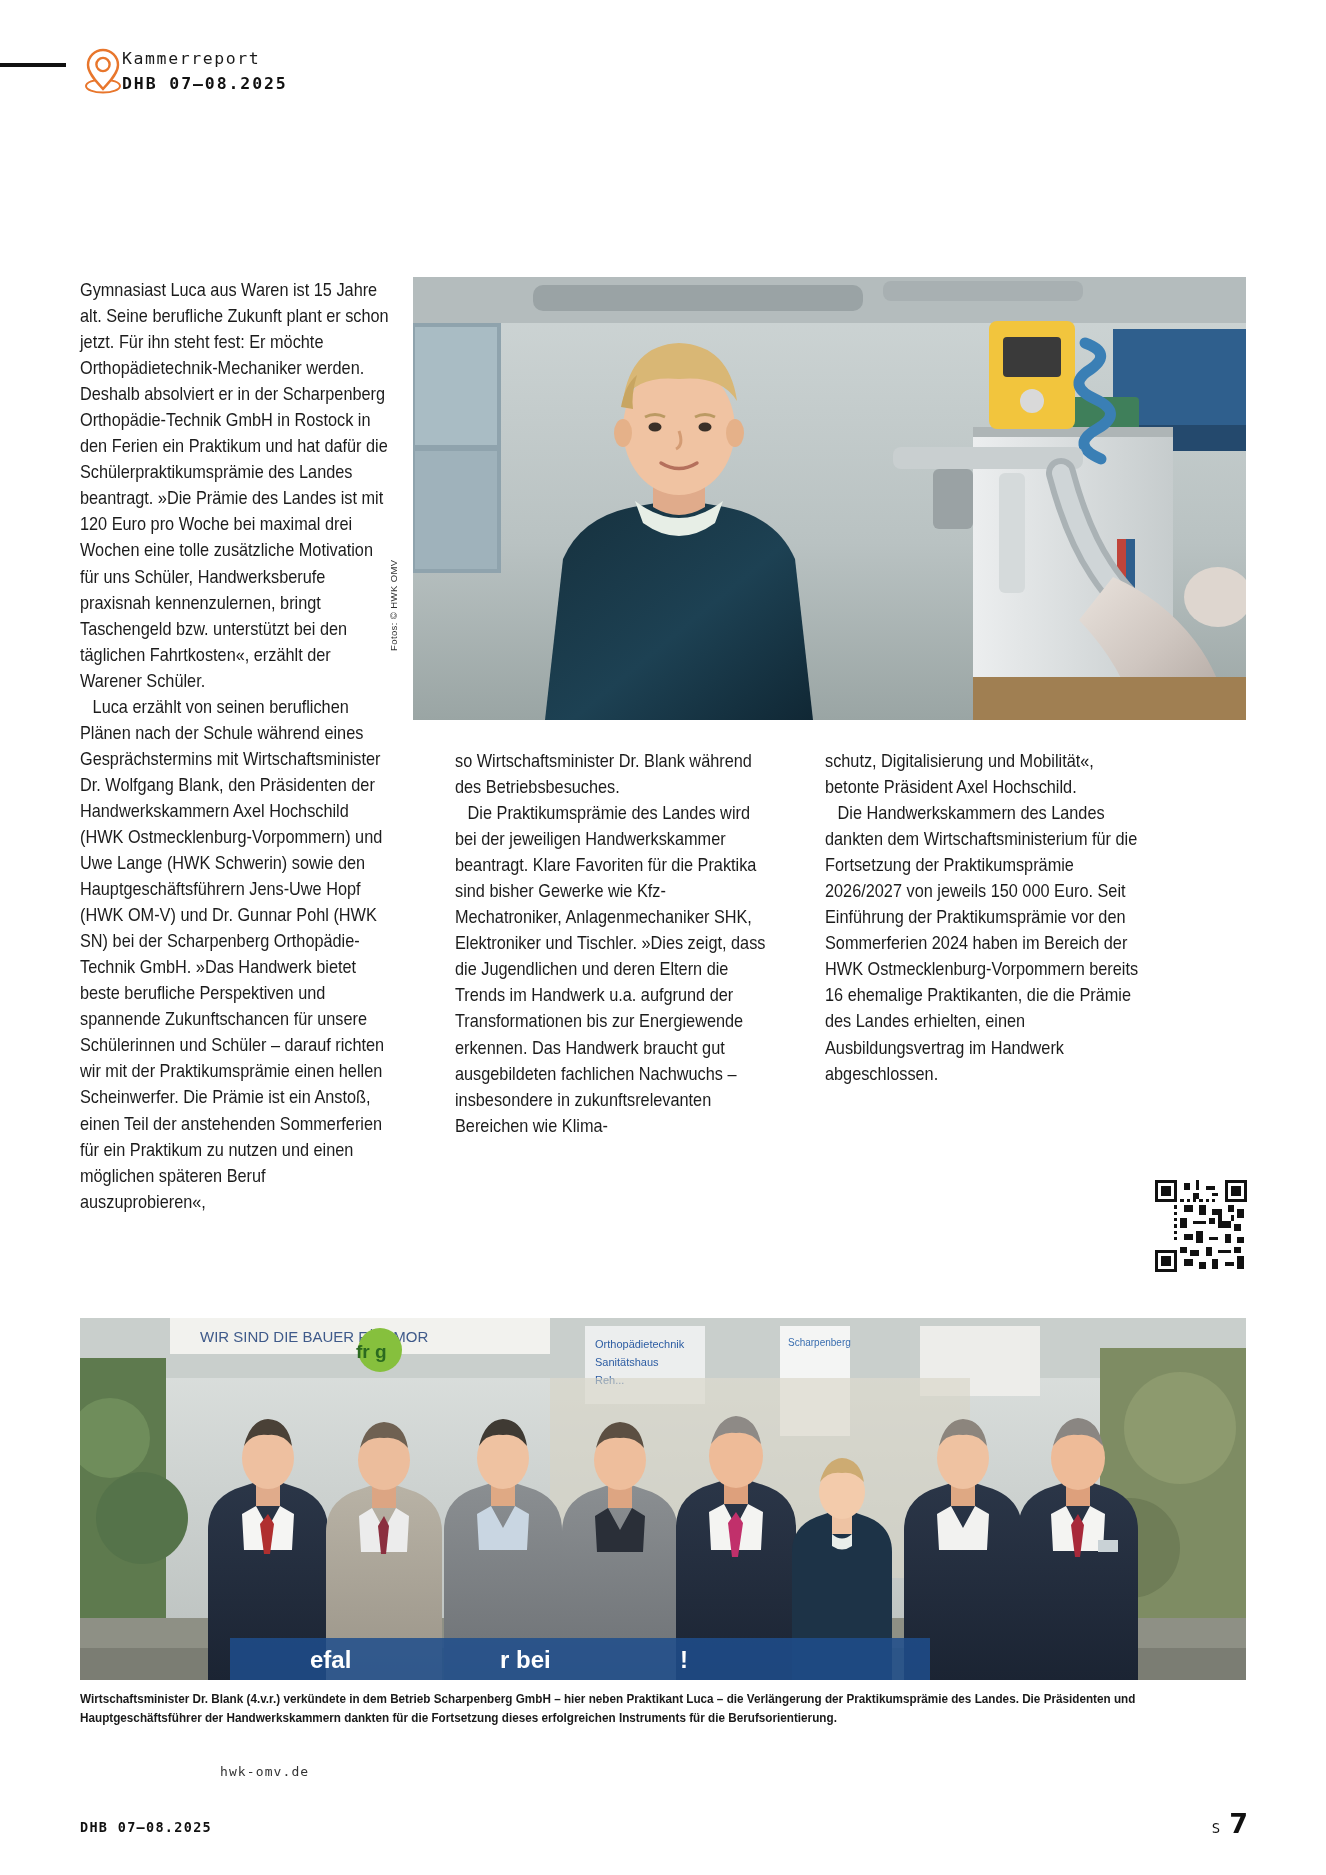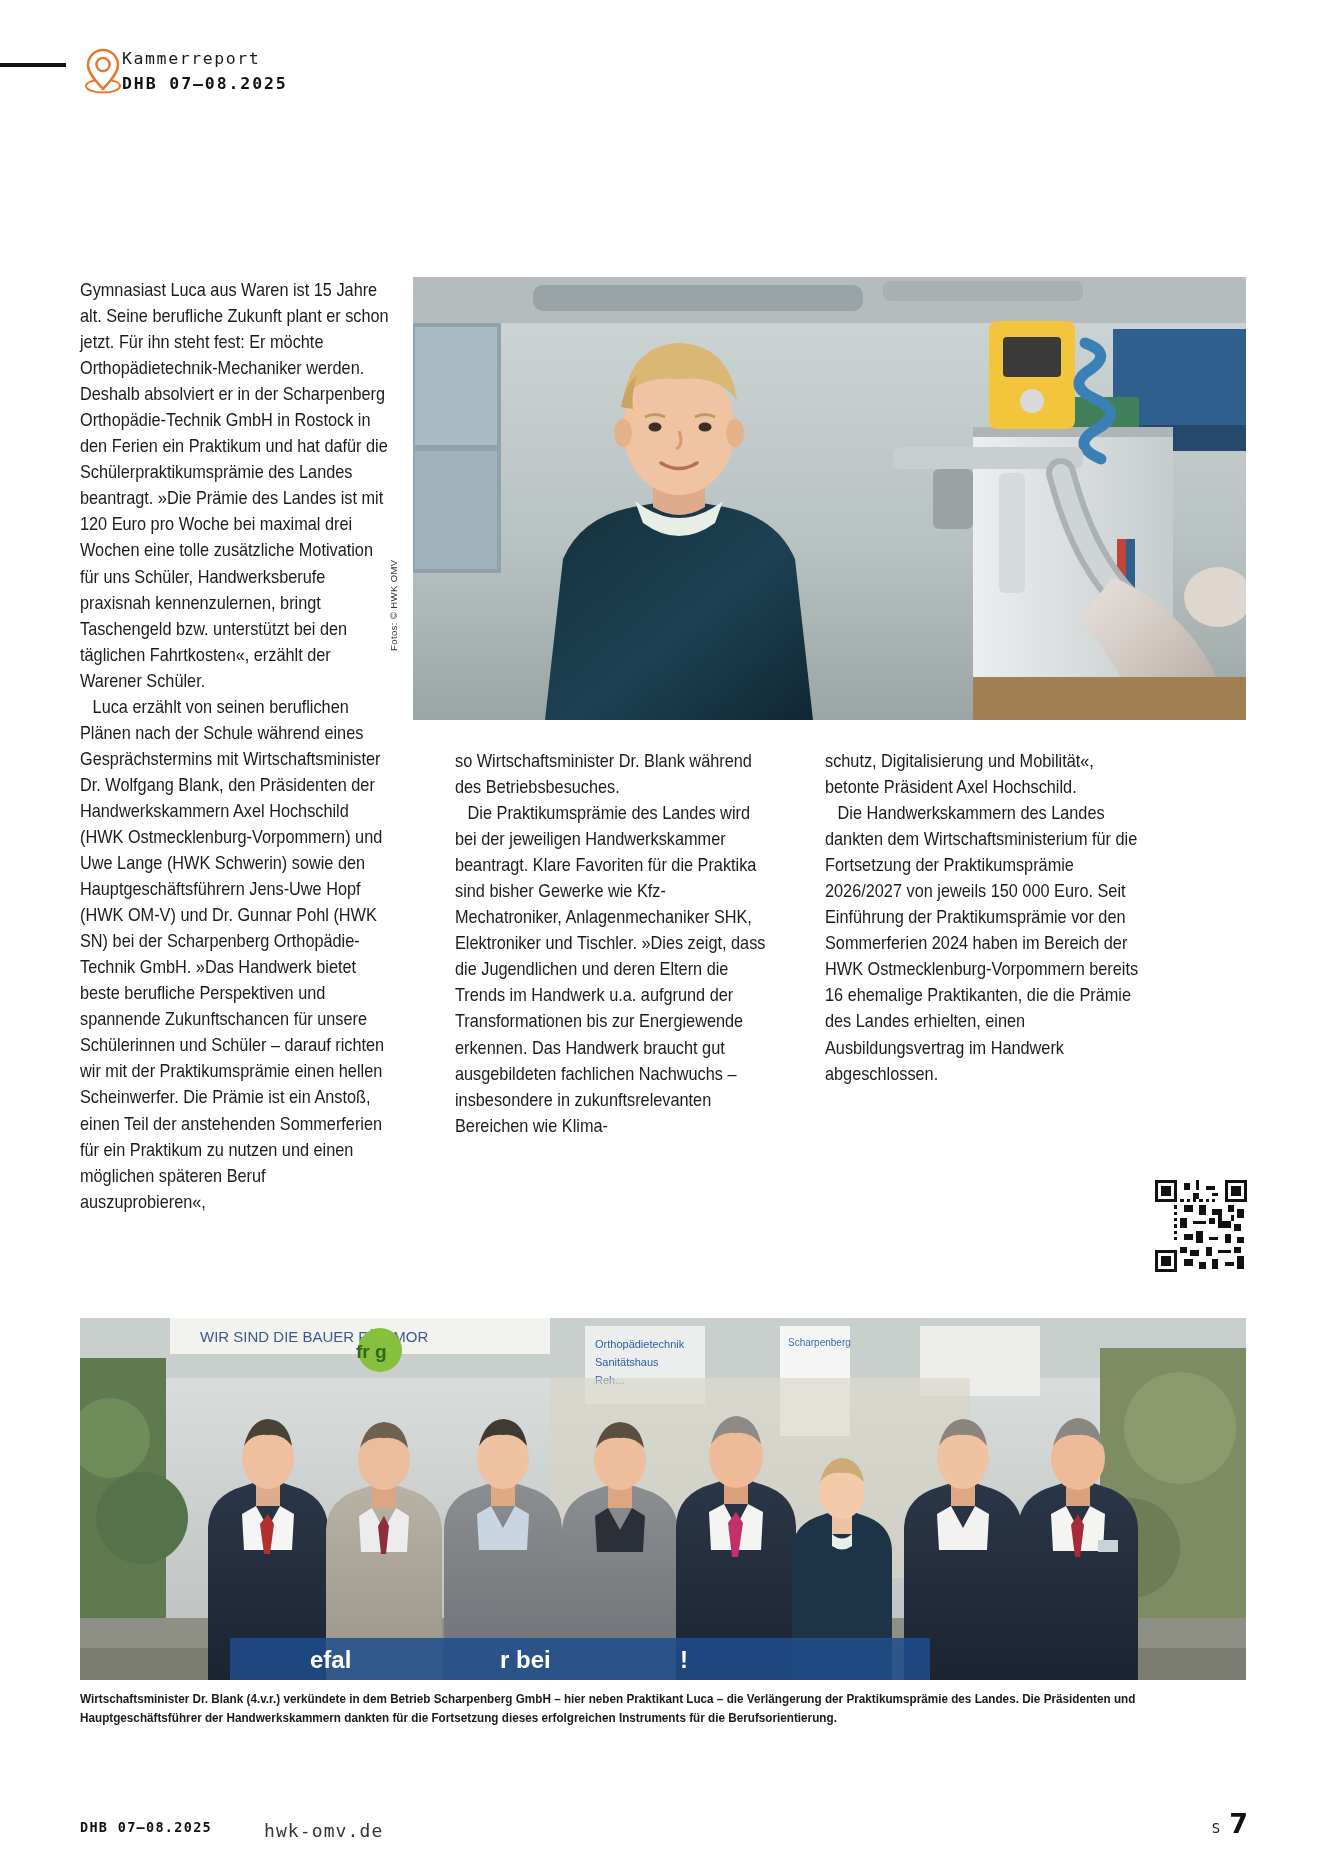--- a/index.html
+++ b/index.html
@@ -144,26 +144,25 @@
     position: absolute;
     left: 80px; top: 1819px;
     font-family: "DejaVu Sans Mono", monospace;
     font-size: 13.5px;
     font-weight: bold;
     letter-spacing: 1.3px;
     color: #111111;
   }
   .footer-url {
     position: absolute;
-    left: 220px; top: 1820px;
+    left: 220px; top: 1764px;
     font-family: "DejaVu Sans Mono", monospace;
-    font-size: 18px;
+    font-size: 13px;
     letter-spacing: 1.1px;
     color: #333333;
-    margin-left: 44px;
   }
   .footer-page {
     position: absolute;
     right: 78px; top: 1810px;
     display: flex;
     align-items: baseline;
     gap: 8px;
   }
   .footer-page-label {
     font-family: "DejaVu Sans Mono", monospace;

